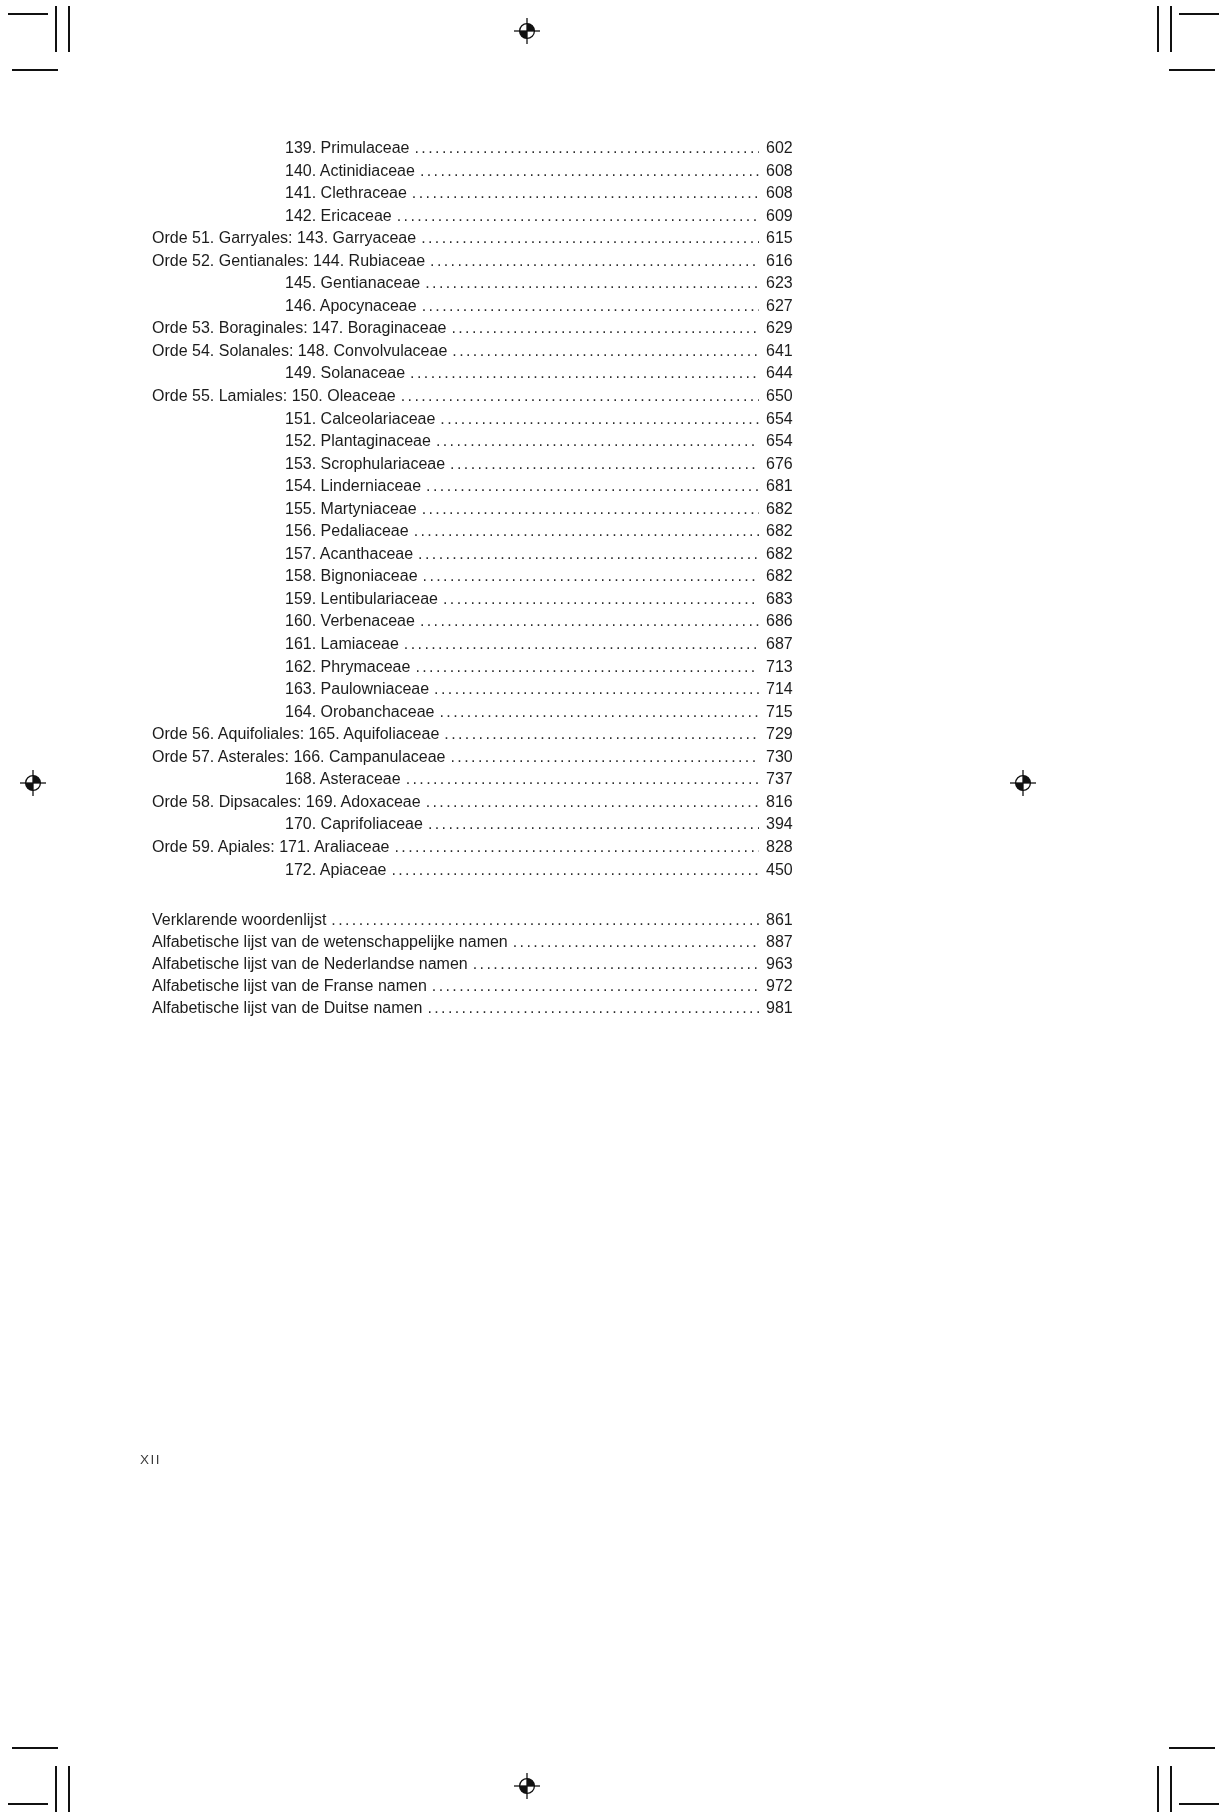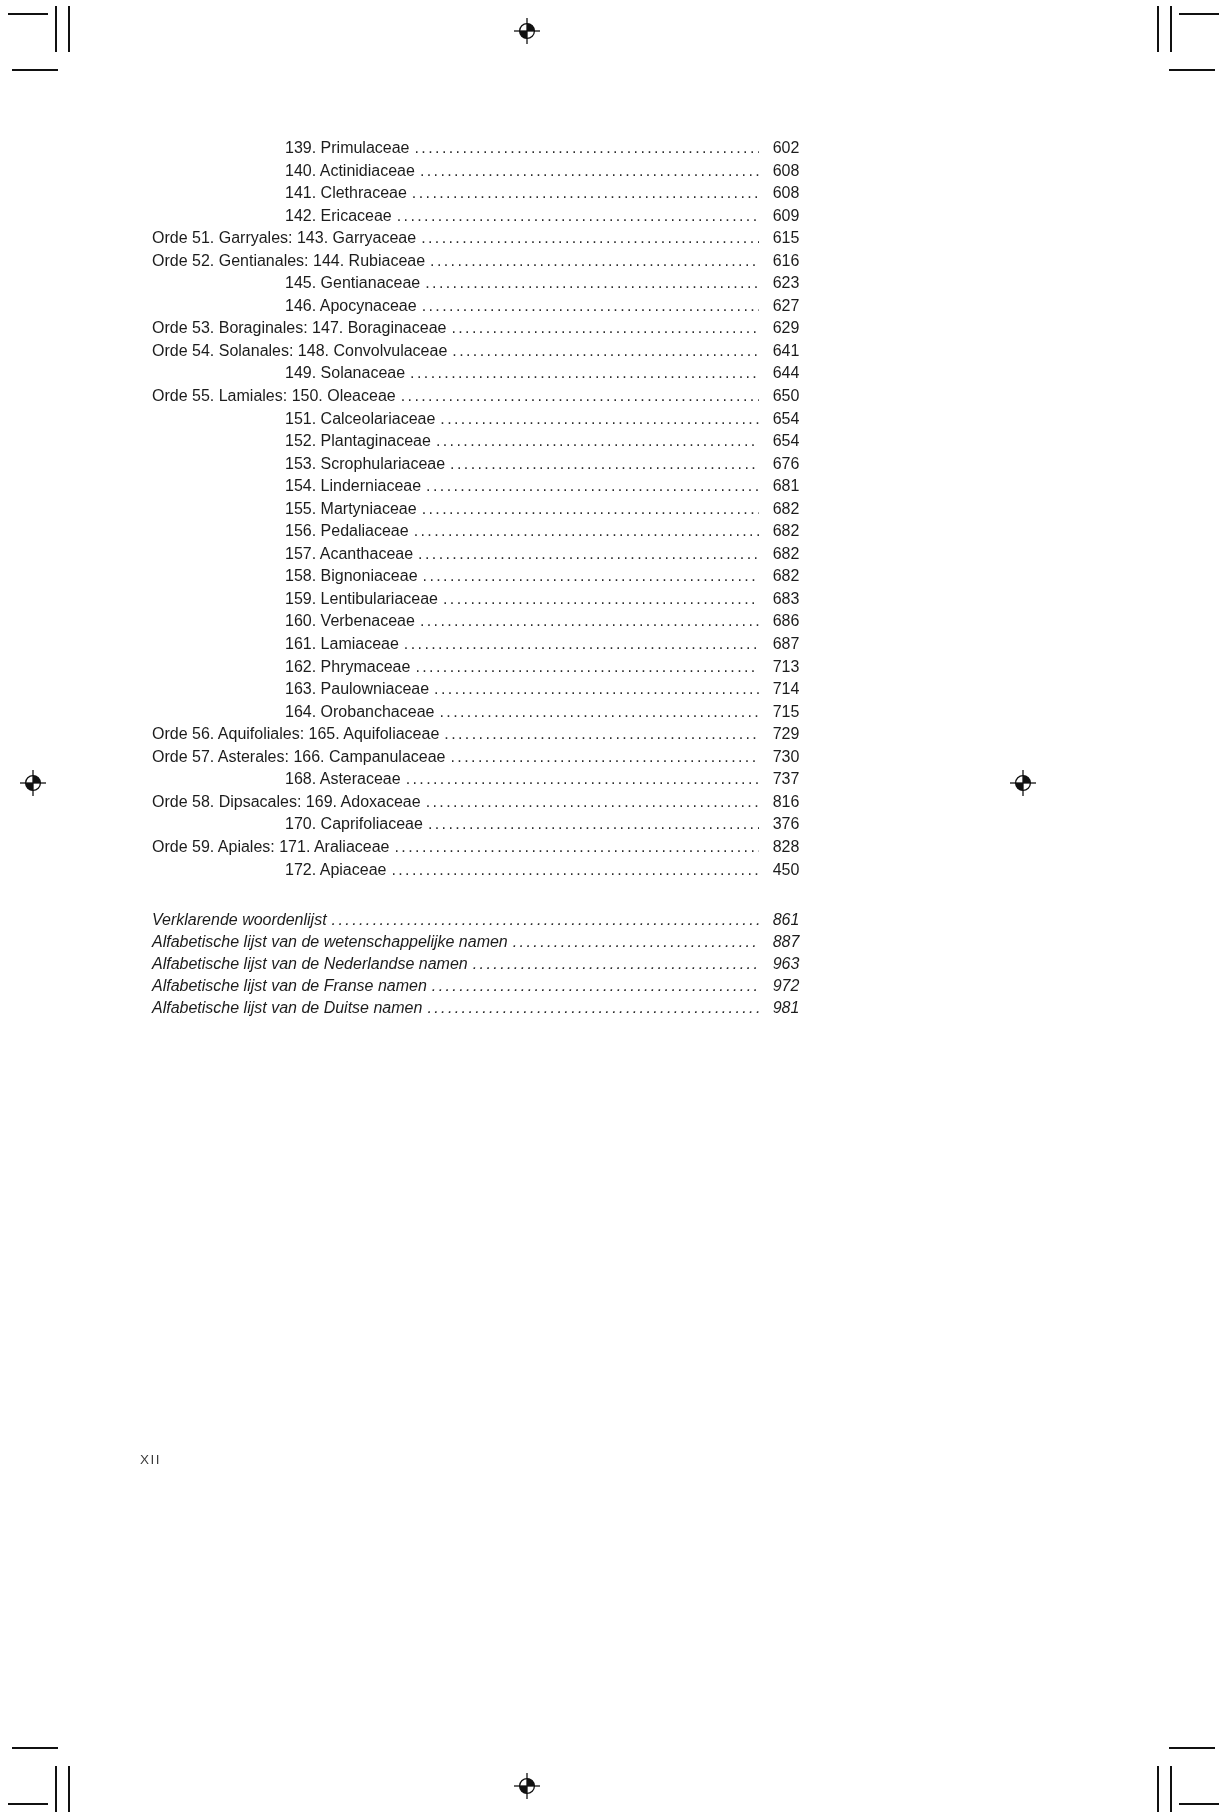--- a/index.html
+++ b/index.html
@@ -35,25 +35,25 @@
     margin: 0 7px 0 5px;
     min-width: 10px;
   }
   .toc-row .dots::after {
     content: "..................................................................................................................................";
     letter-spacing: 2.4px;
     color: #2a2a2a;
   }
   .toc-row .page {
     flex: 0 0 40px;
-    text-align: center;
+    text-align: left;
     white-space: nowrap;
   }
   .backmatter { margin-top: 28px; }
-  .backmatter .toc-row { line-height: 22.1px; font-style: italic; }
+  .backmatter .toc-row { line-height: 22.1px; }
 
   .page-footer {
     position: absolute;
     left: 140px;
     top: 1452px;
     font-size: 13.5px;
     letter-spacing: 1.5px;
     color: #3c3c3c;
   }
 
@@ -265,21 +265,21 @@
           <span class="page">737</span>
         </div>
         <div class="toc-row">
           <span class="label">Orde 58. Dipsacales: 169. Adoxaceae</span>
           <span class="dots"></span>
           <span class="page">816</span>
         </div>
         <div class="toc-row indent">
           <span class="label">170. Caprifoliaceae</span>
           <span class="dots"></span>
-          <span class="page">376</span>
+          <span class="page">394</span>
         </div>
         <div class="toc-row">
           <span class="label">Orde 59. Apiales: 171. Araliaceae</span>
           <span class="dots"></span>
           <span class="page">828</span>
         </div>
         <div class="toc-row indent">
           <span class="label">172. Apiaceae</span>
           <span class="dots"></span>
           <span class="page">450</span>

